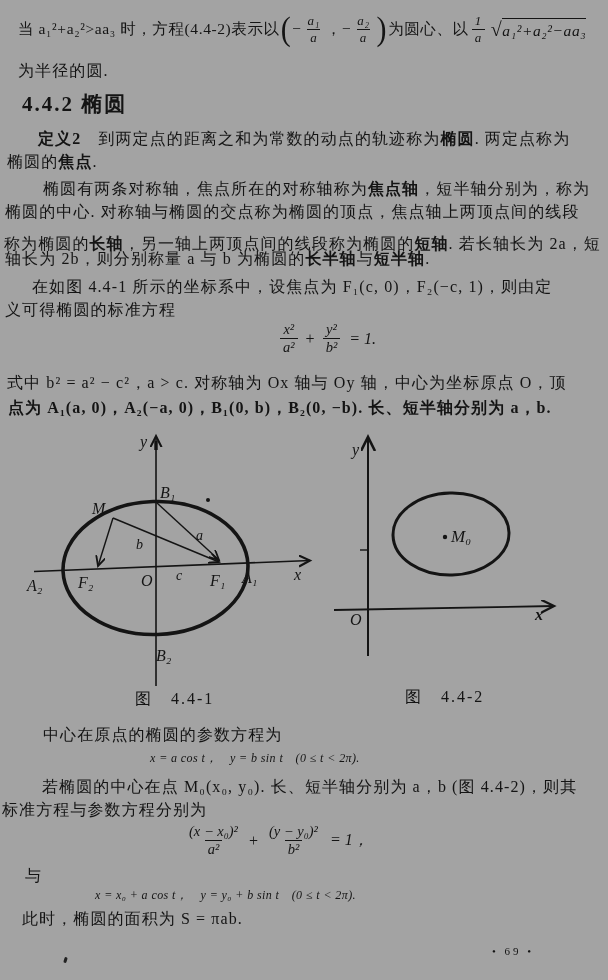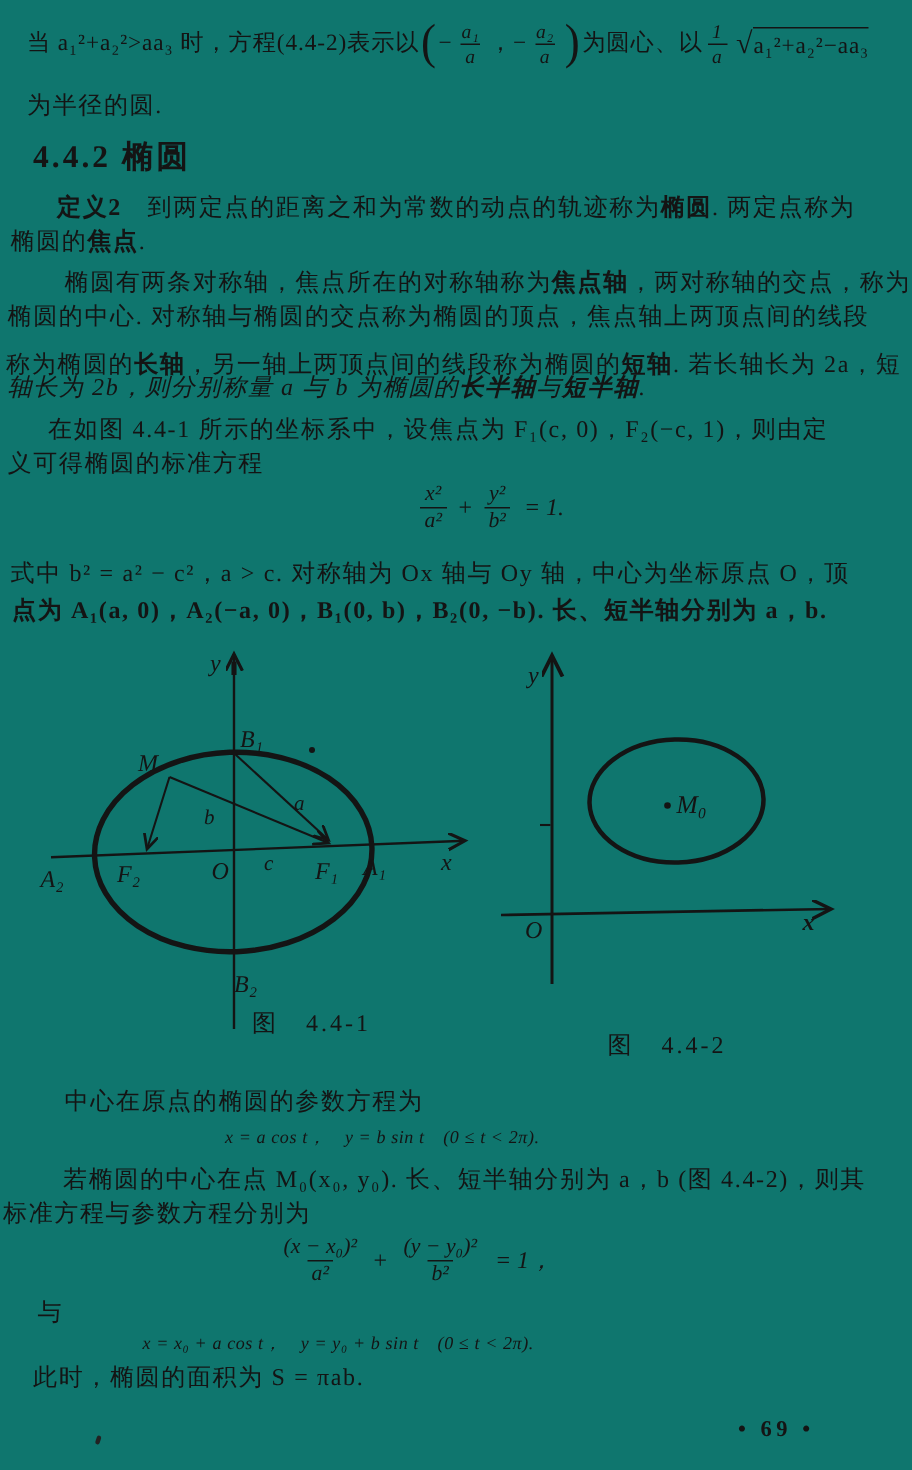--- a/index.html
+++ b/index.html
@@ -1,38 +1,38 @@
 <!DOCTYPE html>
 <html><head>
 <meta charset="utf-8">
 <style>
   html,body{margin:0;padding:0;}
   .page{
-    position:relative;width:608px;height:980px;background:#0f766e;
+    position:relative;width:608px;height:980px;background:#a3a3a3;
     font-family:"Liberation Serif","DejaVu Serif",serif;color:#141414;
     overflow:hidden;
   }
   .line{position:absolute;white-space:nowrap;font-size:16px;letter-spacing:1.1px;line-height:1.25;}
   .line .b{font-weight:bold;}
   .mathline{display:flex;align-items:center;letter-spacing:.6px;font-size:15.5px;}
   .heading{position:absolute;font-size:21px;font-weight:bold;letter-spacing:2px;white-space:nowrap;}
   .frac{display:inline-flex;flex-direction:column;align-items:center;vertical-align:middle;margin:0 3px;font-style:italic;line-height:1.05;}
   .frac .num{padding:0 3px 1px;}
   .frac .den{border-top:1.6px solid #141414;padding:1px 3px 0;}
   .smallfrac{font-size:13px;}
   .bigp{font-size:30px;font-weight:400;line-height:1;transform:scaleY(1.1);margin:0 1px;}
   .sqrt{font-size:20px;margin-left:3px;font-style:normal;}
-  .rad{border-top:1.6px solid #141414;padding-top:2px;text-align:center;}
+  .rad{border-top:1.6px solid #141414;padding-top:2px;font-style:italic;text-align:center;}
   .formula{position:absolute;display:flex;align-items:center;font-size:16px;font-style:italic;white-space:nowrap;}
   .formula .frac{font-size:14.5px;}
   .formula .op{margin:0 5px;font-style:normal;}
   .formula .eq{margin-left:6px;}
   .eqline{position:absolute;white-space:nowrap;font-size:12px;font-style:italic;letter-spacing:.4px;}
   .caption{position:absolute;white-space:nowrap;font-size:16px;letter-spacing:2px;}
-  .pagenum{position:absolute;font-size:15px;font-weight:bold;letter-spacing:3px;white-space:nowrap;}
+  .pagenum{position:absolute;font-size:11px;font-weight:normal;letter-spacing:3px;white-space:nowrap;}
   svg{position:absolute;overflow:visible;}
   svg text{font-family:"Liberation Serif","DejaVu Serif",serif;font-style:italic;fill:#141414;}
   .speck{position:absolute;width:3px;height:6px;background:#222;border-radius:2px;transform:rotate(18deg);}
 </style>
 </head>
 <body>
 
 <div class="page">
 
   <div class="mathline line" style="top:14px;left:18px;">
@@ -57,24 +57,24 @@
     </span>
     <span class="sqrt">√</span>
     <span class="rad">a₁²+a₂²−aa₃</span>
   </div>
   <div class="line" style="top:61px;left:18px;">为半径的圆.</div>
 
   <div class="heading" style="top:90px;left:22px;">4.4.2  椭圆</div>
 
   <div class="line" style="top:129px;left:38px;"><span class="b">定义2</span><span>　到两定点的距离之和为常数的动点的轨迹称为</span><span class="b">椭圆</span><span>.  两定点称为</span></div>
   <div class="line" style="top:152px;left:7px;"><span>椭圆的</span><span class="b">焦点</span><span>.</span></div>
-  <div class="line" style="top:179px;left:43px;"><span>椭圆有两条对称轴，焦点所在的对称轴称为</span><span class="b">焦点轴</span><span>，两对称轴的交点，称为</span></div>
+  <div class="line" style="top:179px;left:43px;"><span>椭圆有两条对称轴，焦点所在的对称轴称为</span><span class="b">焦点轴</span><span>，短半轴分别为，称为</span></div>
   <div class="line" style="top:202px;left:5px;"><span>椭圆的中心.  对称轴与椭圆的交点称为椭圆的顶点，焦点轴上两顶点间的线段</span></div>
   <div class="line" style="top:234px;left:4px;"><span>称为椭圆的</span><span class="b">长轴</span><span>，另一轴上两顶点间的线段称为椭圆的</span><span class="b">短轴</span><span>. 若长轴长为 2a，短</span></div>
-  <div class="line" style="top:249px;left:5px;font-style:italic;"><span>轴长为 2b，则分别称量 a 与 b 为椭圆的</span><span class="b">长半轴</span><span>与</span><span class="b">短半轴</span><span>.</span></div>
+  <div class="line" style="top:249px;left:5px;"><span>轴长为 2b，则分别称量 a 与 b 为椭圆的</span><span class="b">长半轴</span><span>与</span><span class="b">短半轴</span><span>.</span></div>
   <div class="line" style="top:277px;left:32px;"><span>在如图 4.4-1 所示的坐标系中，设焦点为 F₁(c, 0)，F₂(−c, 1)，则由定</span></div>
   <div class="line" style="top:300px;left:5px;"><span>义可得椭圆的标准方程</span></div>
 
   <div class="formula" style="top:322px;left:246px;margin-left:31px;">
     <span class="frac">
       <span class="num">x²</span>
       <span class="den">a²</span>
     </span>
     <span class="op">+</span>
     <span class="frac">
@@ -110,21 +110,21 @@
     <text x="232" y="153" font-size="16">A₁</text>
     <text x="17" y="161" font-size="16">A₂</text>
     <text x="200" y="156" font-size="16">F₁</text>
     <text x="68" y="158" font-size="16">F₂</text>
     <text x="131" y="156" font-size="16">O</text>
     <text x="82" y="84" font-size="16">M</text>
     <text x="186" y="110" font-size="14">a</text>
     <text x="126" y="119" font-size="14">b</text>
     <text x="166" y="150" font-size="14">c</text>
   </svg>
-  <div class="caption" style="top:672px;left:135px;margin-left:33px;">图　4.4-1</div>
+  <div class="caption" style="top:689px;left:135px;">图　4.4-1</div>
 
   <svg style="left:330px;top:430px;" width="250" height="250" viewBox="0 0 250 250">
     <g stroke="#141414" fill="none">
       <line x1="38" y1="226" x2="38" y2="7" stroke-width="2" marker-end="url(#ah)"></line>
       <line x1="4" y1="180" x2="224" y2="176" stroke-width="1.8" marker-end="url(#ah)"></line>
       <line x1="30" y1="120" x2="37" y2="120" stroke-width="1.4"></line>
       <ellipse cx="121" cy="104" rx="58" ry="41" stroke-width="3" transform="rotate(-1.5 121 104)"></ellipse>
     </g>
     <circle cx="115" cy="107" r="2.2" fill="#141414"></circle>
     <text x="22" y="25" font-size="16">y</text>

